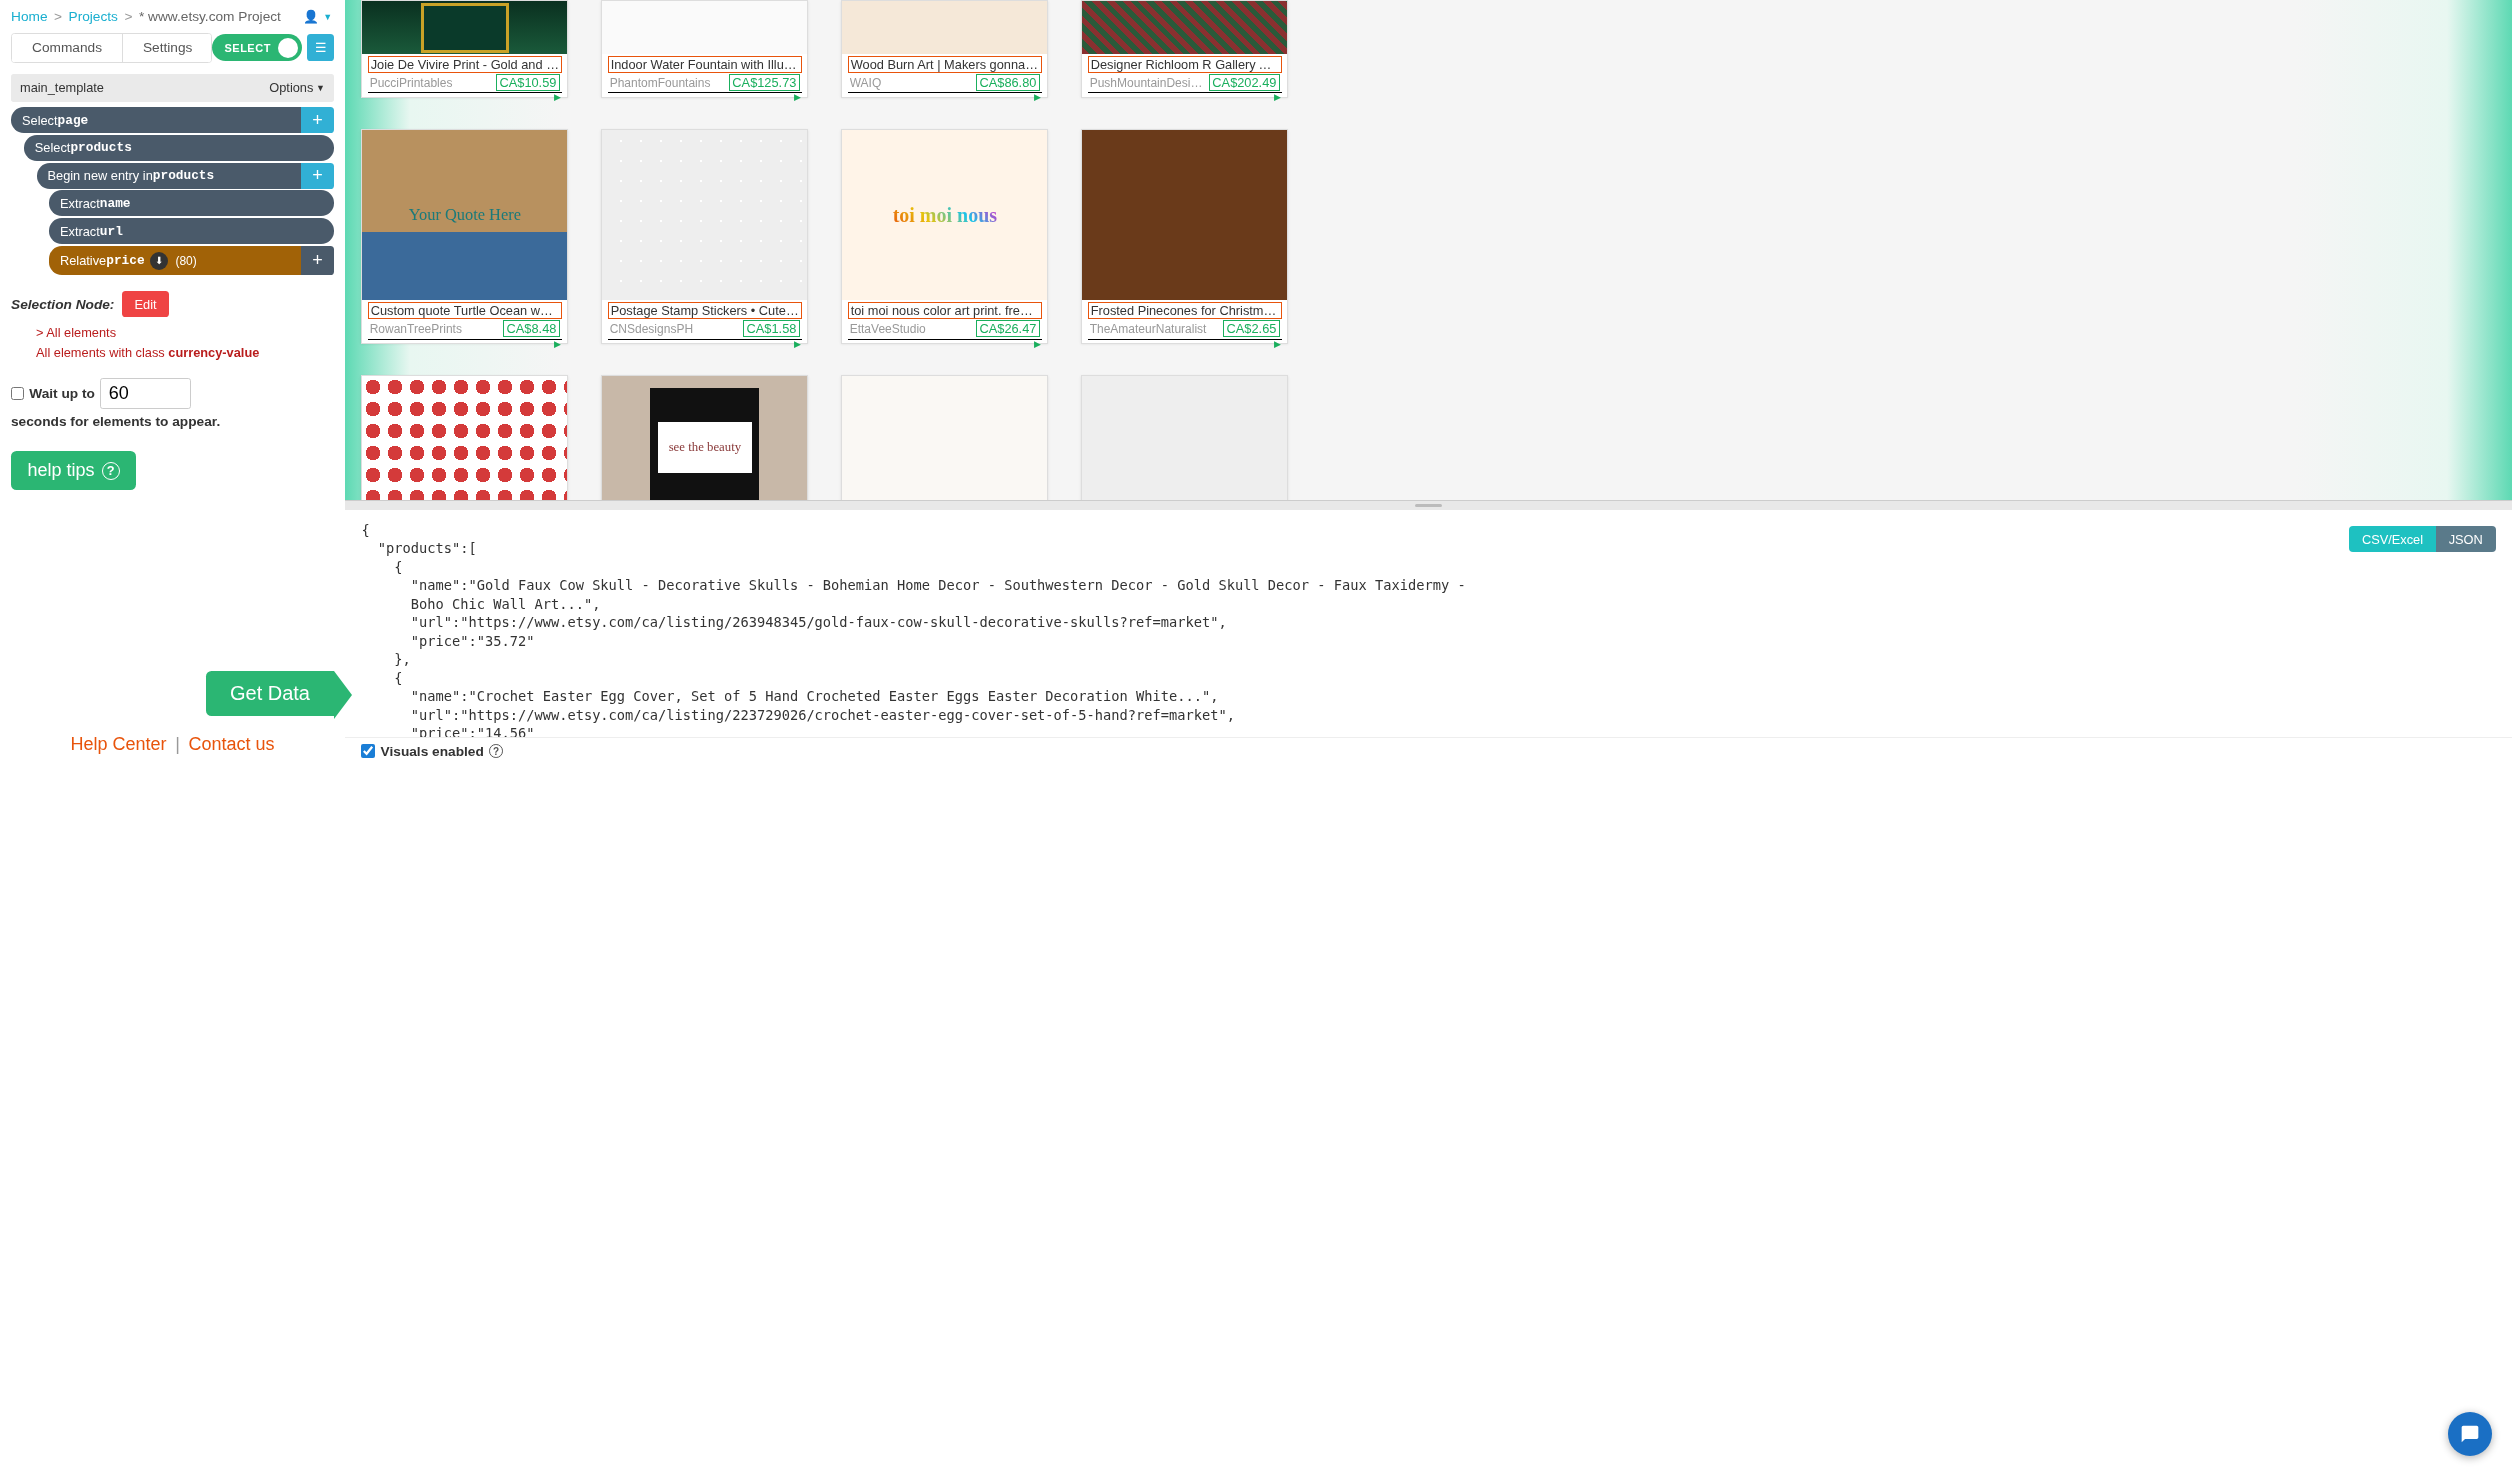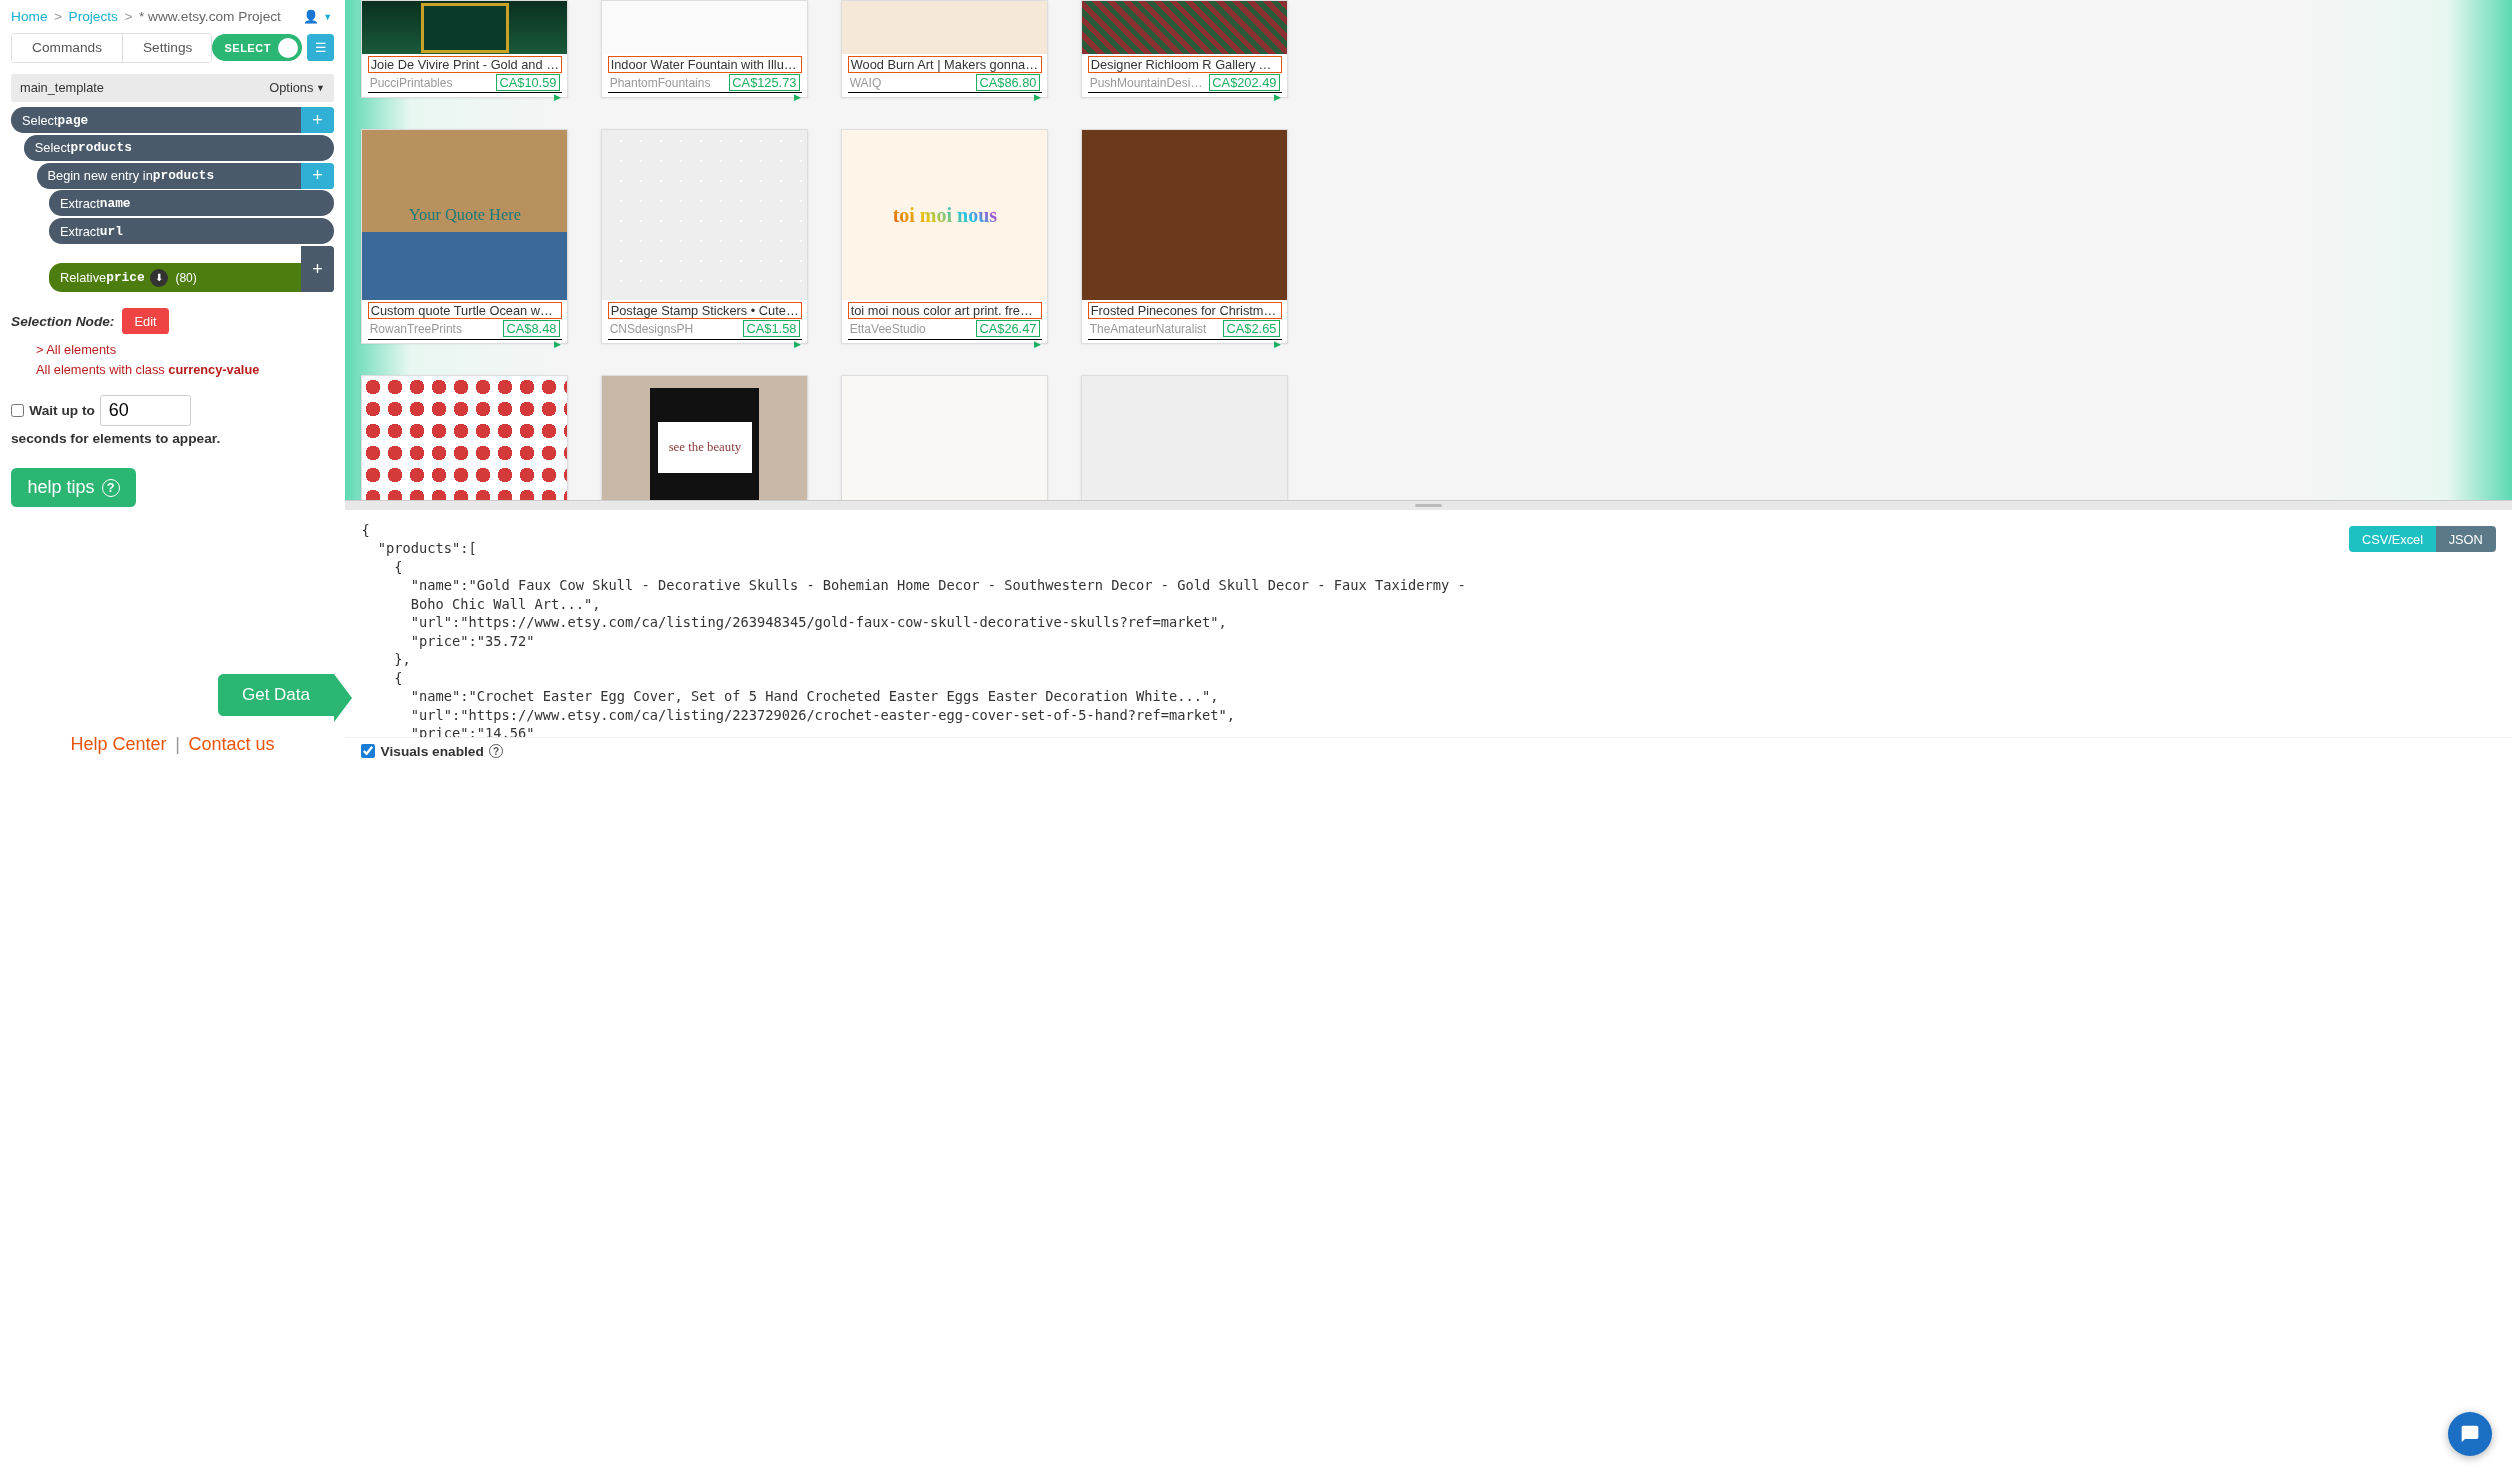--- a/index.html
+++ b/index.html
@@ -23,39 +23,39 @@
 .select-toggle .knob { width: 20px; height: 20px; background: #fff; border-radius: 50%; }
 .menu-btn { width: 27px; height: 27px; background: #31b0d5; border-radius: 3.6px; margin-left: 5.5px; display: flex; align-items: center; justify-content: center; color: #fff; cursor: pointer; }
 .template-row { display: flex; align-items: center; background: #eaeaea; padding: 6.4px 9px; border-radius: 2.7px; font-size: 12.8px; margin-bottom: 5.5px; }
 .template-row .options { margin-left: auto; color: #333; cursor: pointer; display: flex; align-items: center; }
 .template-row .caret { font-size: 9px; margin-left: 2.7px; }
 .cmd-rows { display: flex; flex-direction: column; gap: 1.8px; }
 .cmd-row { display: flex; align-items: center; }
 .cmd-pill { flex: 1; background: #4a5a6a; color: #fff; padding: 5.5px 11px; border-radius: 12.8px 0 0 12.8px; font-size: 12.8px; display: flex; align-items: center; }
 .cmd-pill.round { border-radius: 12.8px; }
 .cmd-pill .strong { font-weight: 600; font-family: Liberation Mono, monospace; }
-.cmd-pill.teal { background: #4d7c0f; margin-top: 17px; }
+.cmd-pill.teal { background: #a16207; }
 .plus-btn { width: 33px; align-self: stretch; background: #31b0d5; color: #fff; display: flex; align-items: center; justify-content: center; border-radius: 0 3.6px 3.6px 0; font-size: 18px; cursor: pointer; }
 .plus-btn.dark { background: #4a5a6a; }
 .indent-1 { margin-left: 12.8px; }
 .indent-2 { margin-left: 25.5px; }
 .indent-3 { margin-left: 38px; }
 .dl-icon { background: #333; color: #fff; width: 18px; height: 18px; border-radius: 50%; display: inline-flex; align-items: center; justify-content: center; font-size: 10px; margin-left: 5.5px; }
 .count { margin-left: 7.3px; color: #fff; font-size: 12px; }
 .selection-node { margin-top: 16.4px; display: flex; align-items: center; font-size: 13.7px; }
 .selection-node .label { font-style: italic; font-weight: 600; margin-right: 7.3px; }
 .edit-btn { background: #ef4444; color: #fff; border: none; padding: 5.5px 12.8px; border-radius: 3.6px; font-size: 12.8px; cursor: pointer; }
 .node-list { margin-top: 5.5px; margin-left: 25px; font-size: 12.8px; color: #b91c1c; line-height: 1.6; }
 .wait-row { margin-top: 14.6px; display: flex; align-items: center; flex-wrap: wrap; font-size: 13.7px; font-weight: 600; gap: 5.5px; }
 .wait-row input[type="checkbox"] { width: 12.8px; height: 12.8px; }
 .wait-row input[type="text"] { width: 91px; padding: 3.6px 7.3px; border: 0.9px solid #ccc; border-radius: 2.7px; font-size: 18px; }
 .help-btn { margin-top: 22px; background: #2bb673; color: #fff; border: none; padding: 9px 16.4px; border-radius: 5.5px; font-size: 18px; cursor: pointer; display: inline-flex; align-items: center; gap: 7.3px; justify-content: center; }
 .help-btn .qmark { border: 1.8px solid #fff; border-radius: 50%; width: 18px; height: 18px; display: inline-flex; align-items: center; justify-content: center; font-size: 12.8px; font-weight: 700; }
 .get-data-wrap { margin-top: auto; display: flex; justify-content: flex-end; padding-right: 0; }
-.get-data { position: relative; background: #2bb673; color: #fff; font-size: 17px; padding: 11px 24px; border-radius: 5.5px 0 0 5.5px; cursor: pointer; }
+.get-data { position: relative; background: #2bb673; color: #fff; font-size: 20px; padding: 11px 24px; border-radius: 5.5px 0 0 5.5px; cursor: pointer; }
 .get-data::after { content: ''; position: absolute; right: -18px; top: 0; width: 0; height: 0; border-top: 24px solid transparent; border-bottom: 24px solid transparent; border-left: 18px solid #2bb673; }
 .footer-links { margin-top: 18px; text-align: center; font-size: 18px; }
 .footer-links a { color: #e8540c; text-decoration: none; cursor: pointer; }
 .footer-links .sep { color: #999; margin: 0 3.6px; }
 
 .browser-area { flex: 1; overflow: hidden; padding: 0 16.4px; }
 .product-grid { display: flex; flex-direction: column; gap: 31px; }
 .grid-row { display: flex; gap: 33px; }
 .card { background: #fff; width: 207px; border: 0.9px solid #ddd; box-shadow: 0 0.9px 2.7px rgba(0,0,0,0.1); display: flex; flex-direction: column; }
 .card-img { height: 53px; background: #ccc; position: relative; overflow: hidden; }

